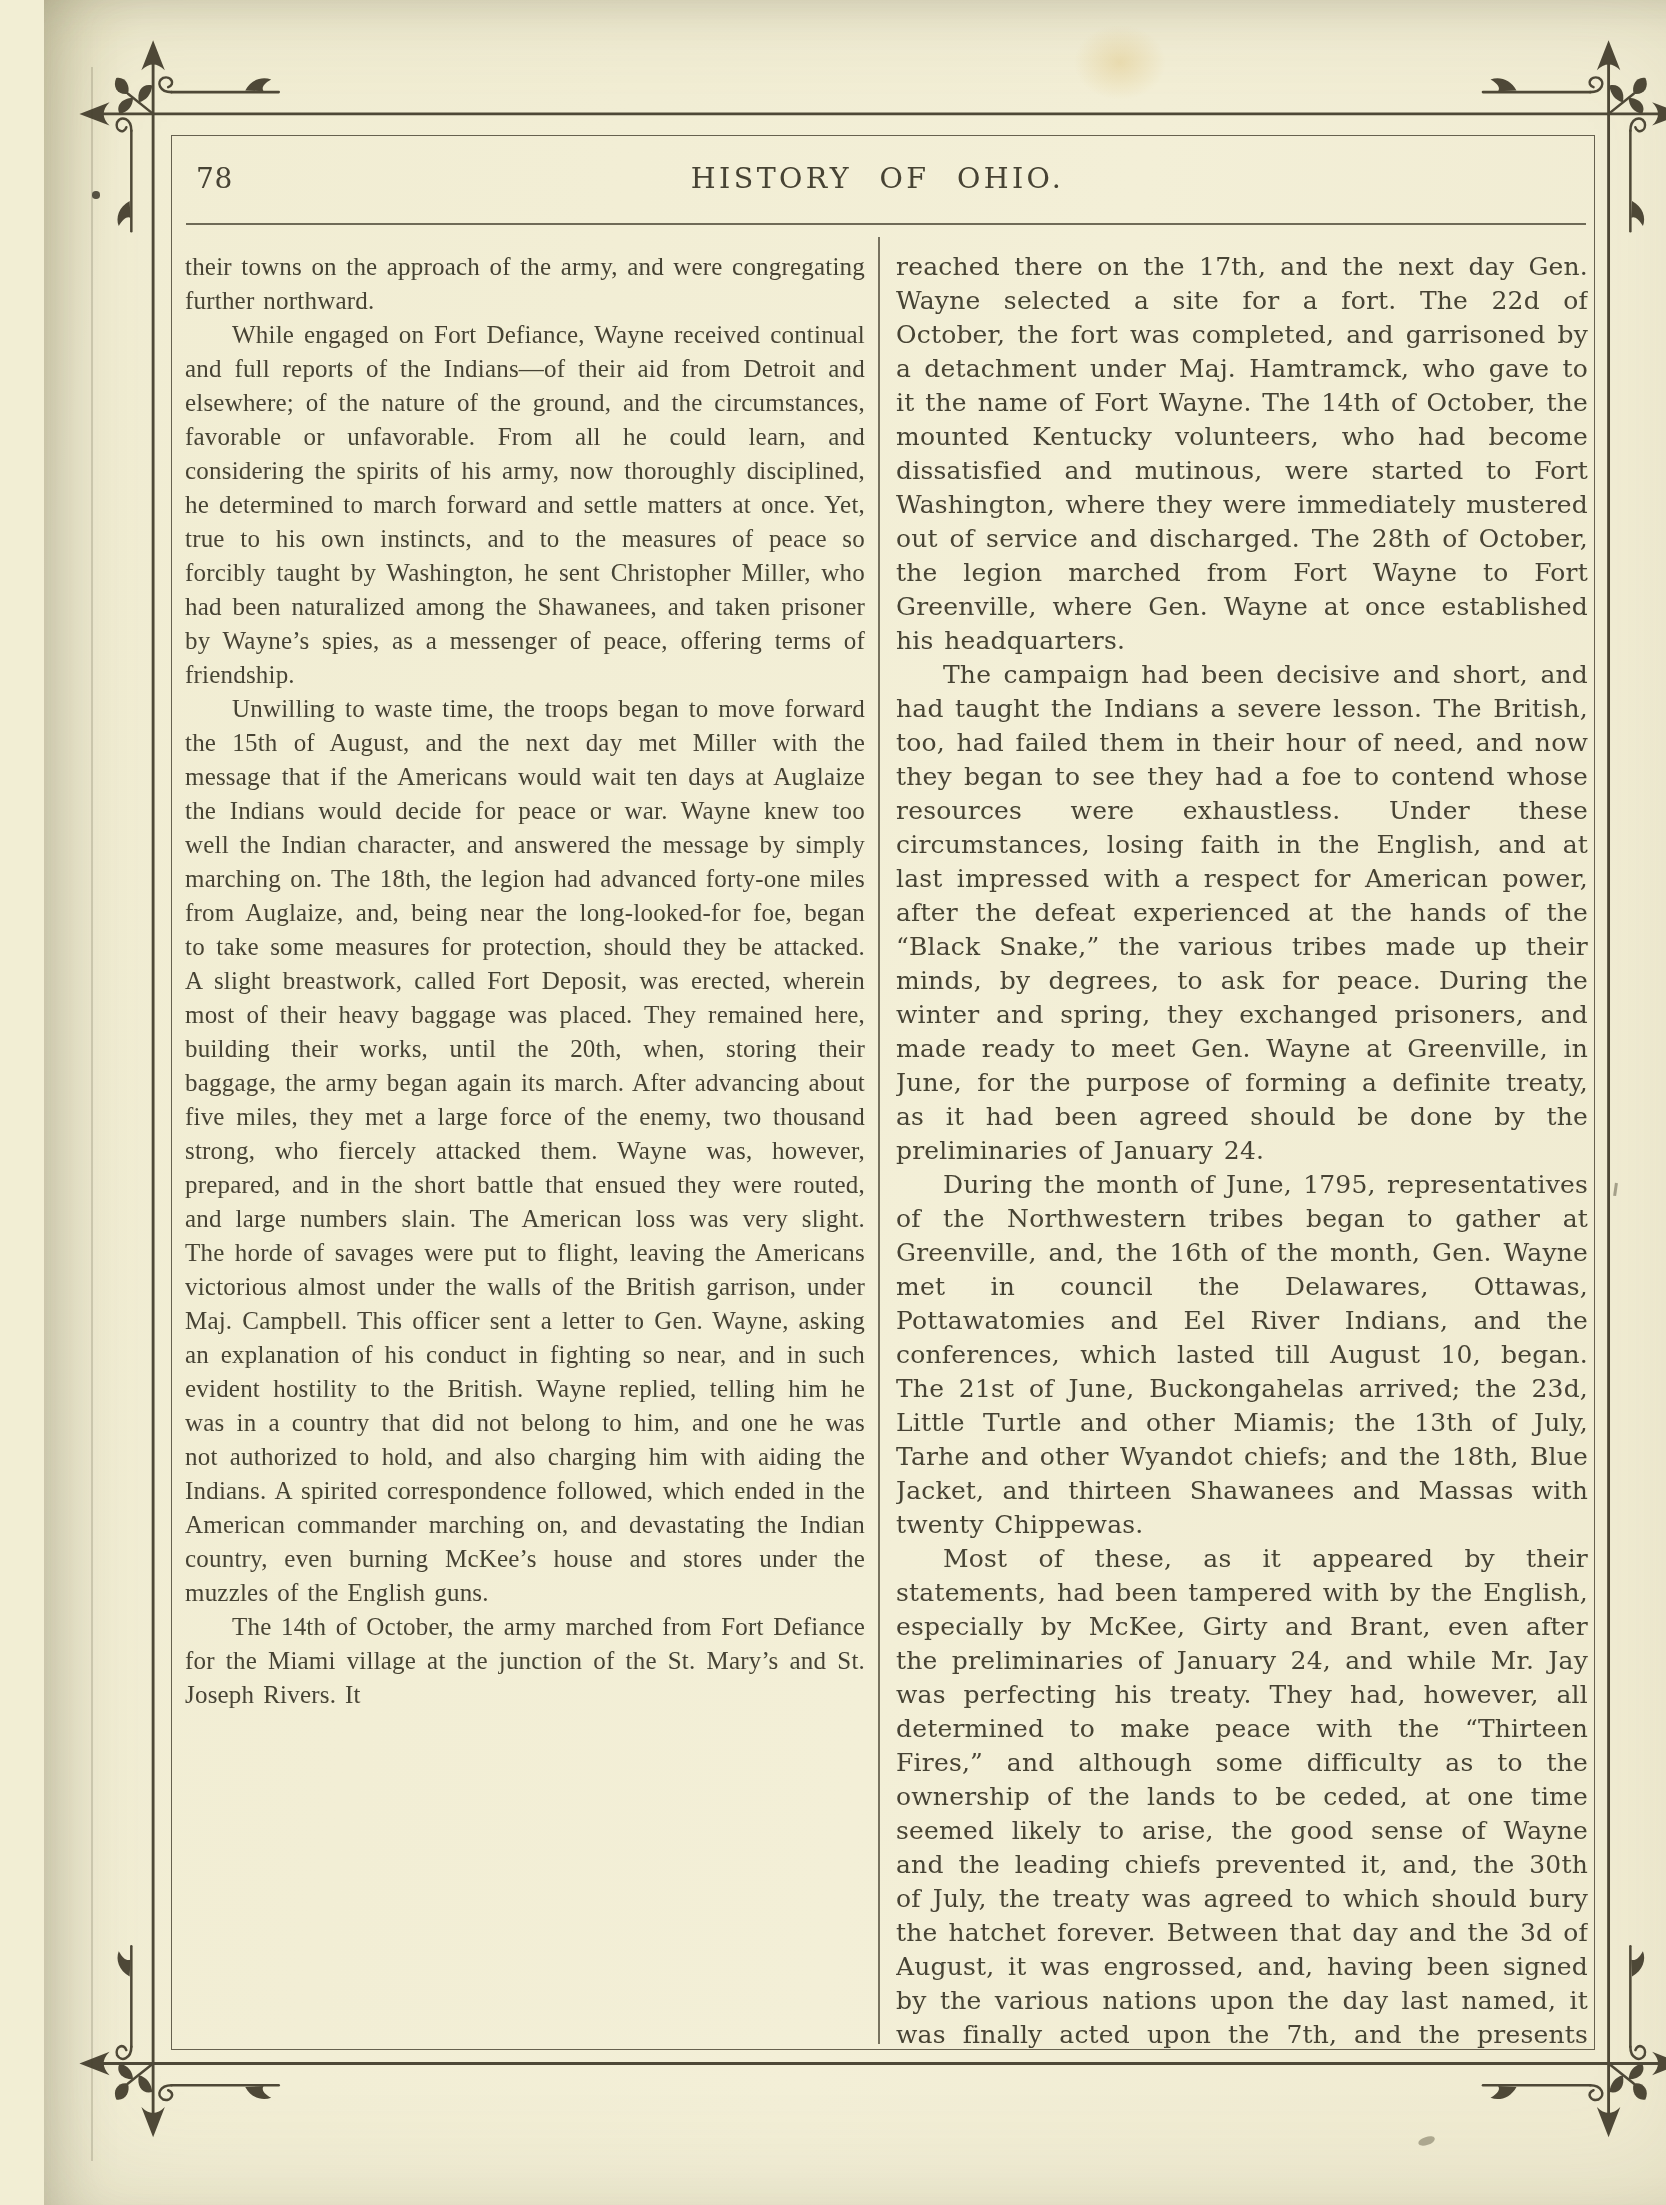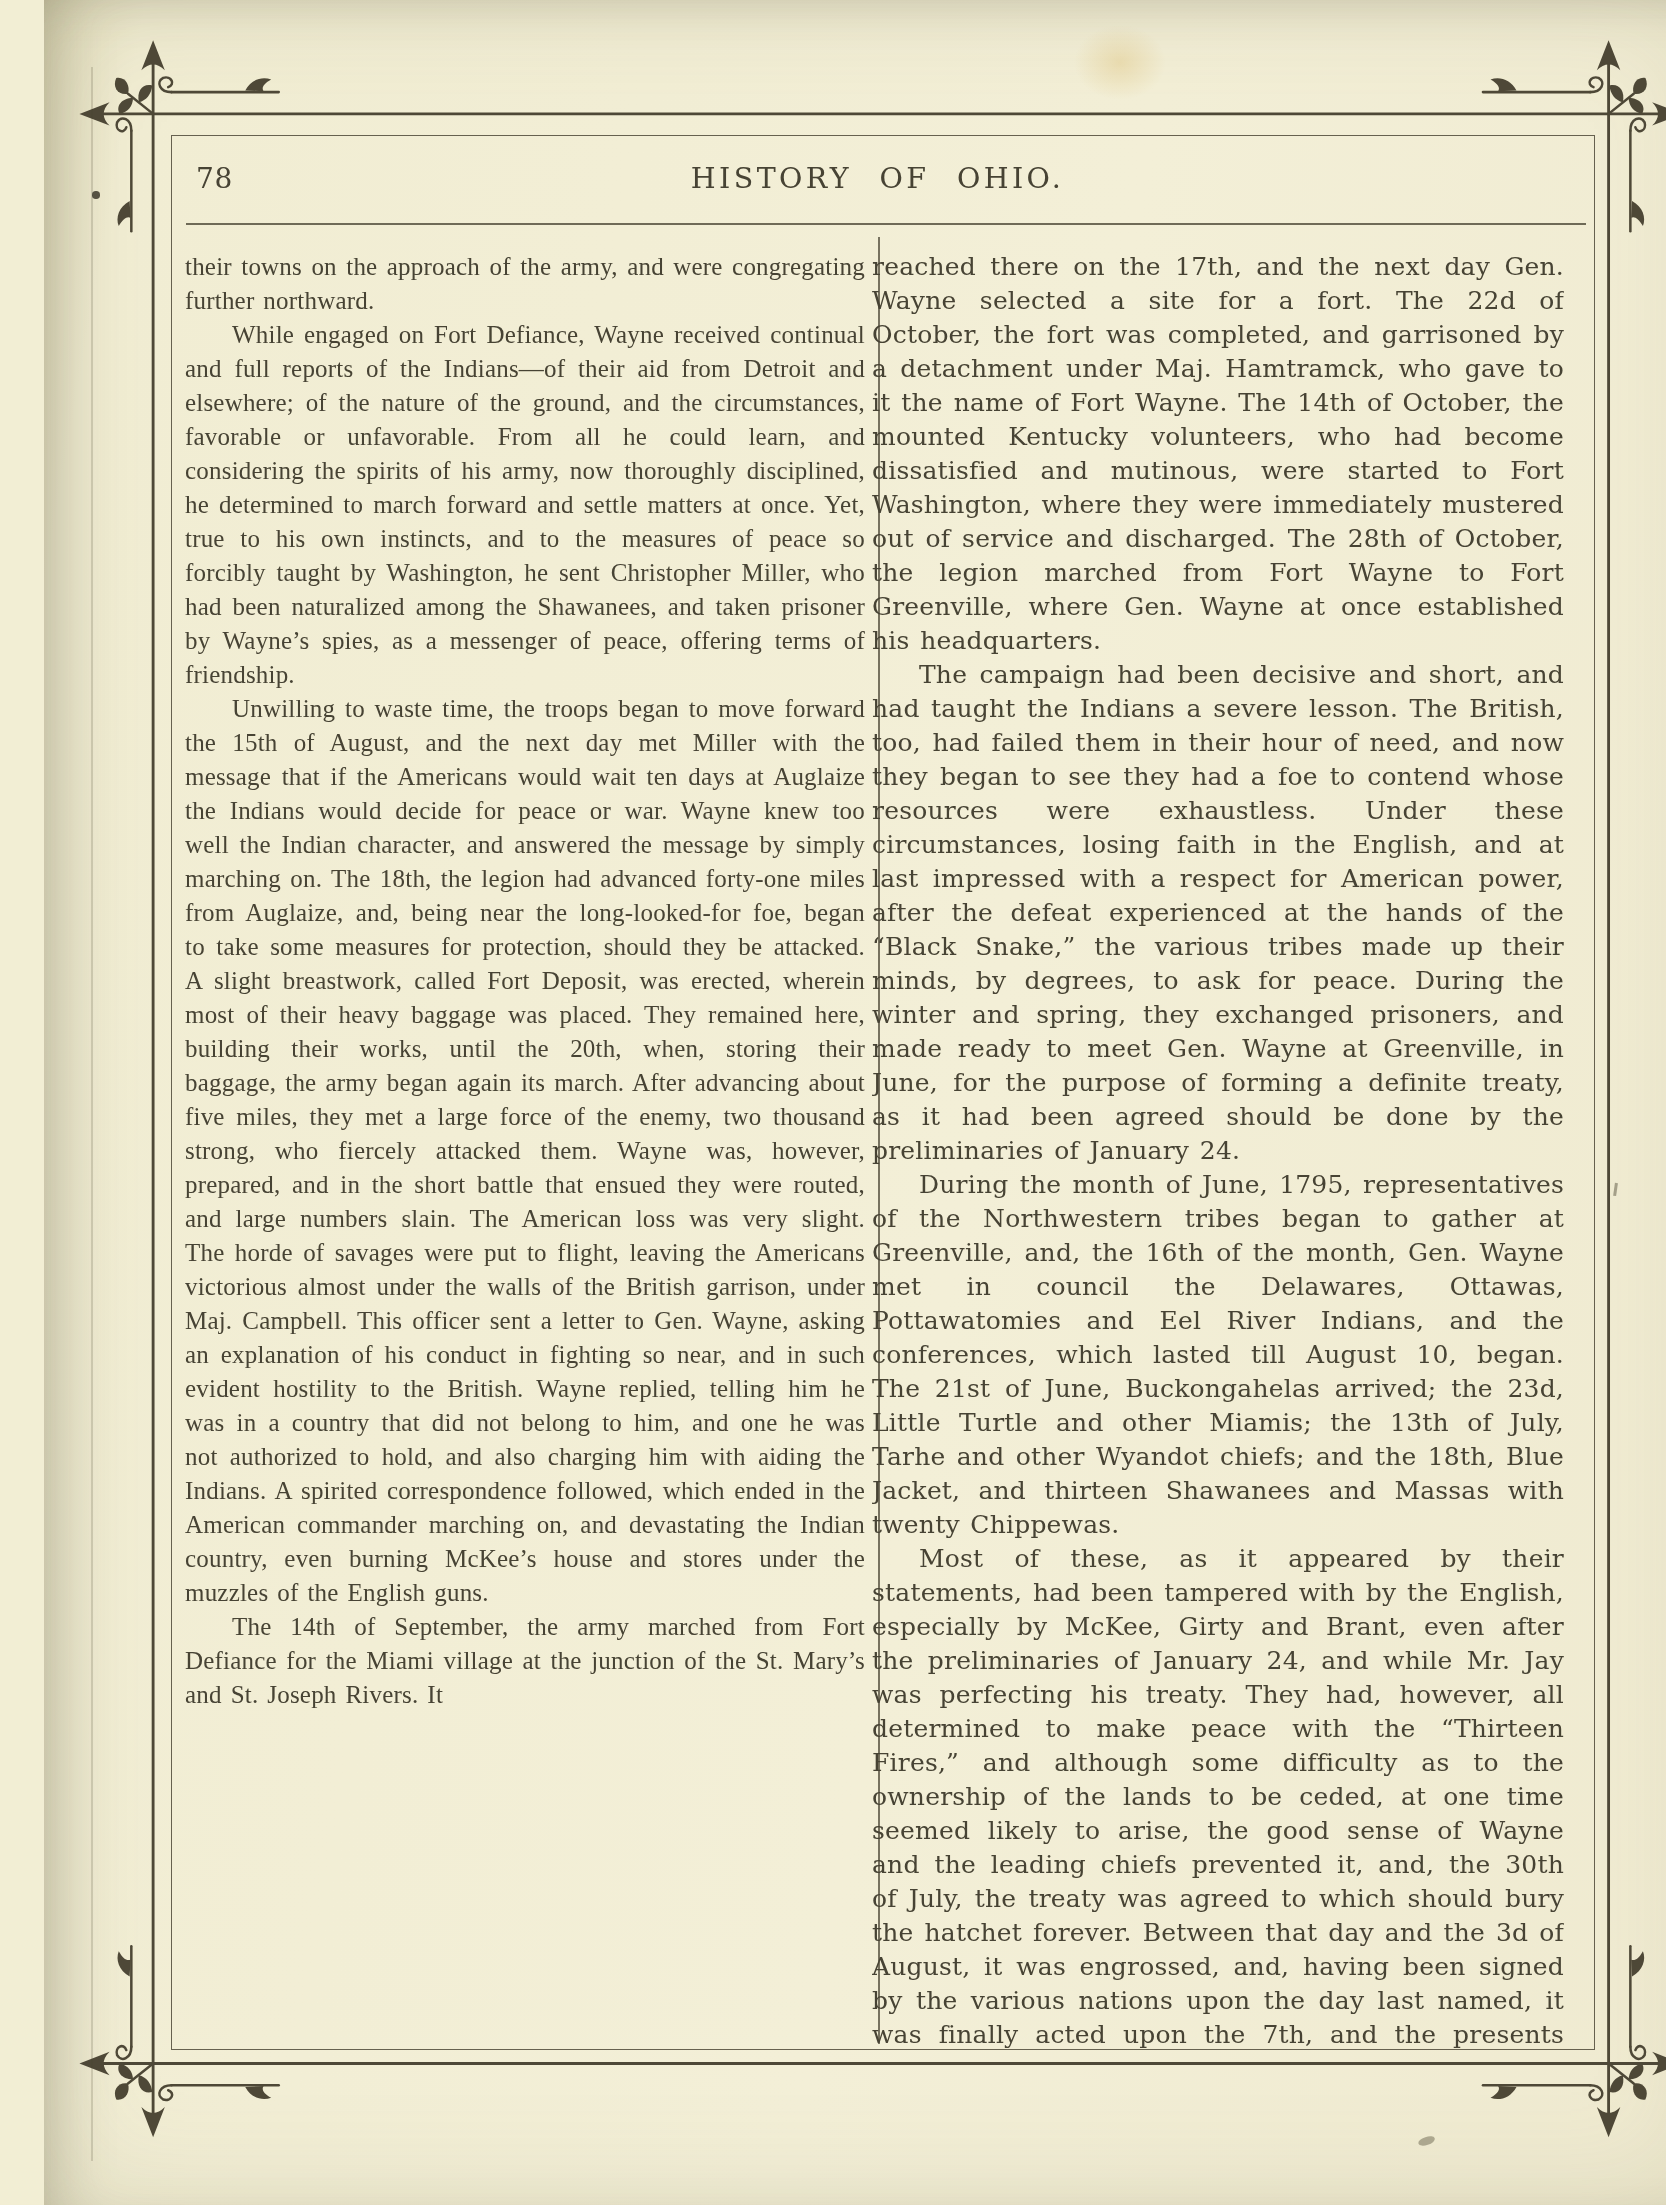--- a/index.html
+++ b/index.html
@@ -73,21 +73,21 @@
     top: 250px;
     height: 1801px;
     overflow: hidden;
     font-size: 25px;
     line-height: 34px;
     text-align: justify;
     word-spacing: 2.5px;
     letter-spacing: 0.2px;
   }
   .col-left  { left: 141px;  width: 680px; font-family: Liberation Serif, serif; }
-  .col-right { left: 828px; width: 692px; }
+  .col-right { left: 852px; width: 692px; }
   .col p { margin: 0; text-indent: 47px; }
   .col p.cont { text-indent: 0; }
   
   .speck1 {
     position: absolute; left: 48px; top: 191px;
     width: 7.5px; height: 7.5px; border-radius: 50%;
     background: #3c382c; opacity: .85;
   }
   .speck2 {
     position: absolute; left: 1570px; top: 1183px;
@@ -153,21 +153,21 @@
 
   <div class="page-num">78</div>
   <div class="page-title">HISTORY OF OHIO.</div>
   <div class="header-rule"></div>
   <div class="column-divider"></div>
 
   <div class="col col-left">
     <p class="cont">their towns on the approach of the army, and were congregating further northward.</p>
     <p>While engaged on Fort Defiance, Wayne received continual and full reports of the Indians—of their aid from Detroit and elsewhere; of the nature of the ground, and the circumstances, favorable or unfavorable. From all he could learn, and considering the spirits of his army, now thoroughly disciplined, he determined to march forward and settle matters at once. Yet, true to his own instincts, and to the measures of peace so forcibly taught by Washington, he sent Christopher Miller, who had been naturalized among the Shawanees, and taken prisoner by Wayne’s spies, as a messenger of peace, offering terms of friendship.</p>
     <p>Unwilling to waste time, the troops began to move forward the 15th of August, and the next day met Miller with the message that if the Americans would wait ten days at Auglaize the Indians would decide for peace or war. Wayne knew too well the Indian character, and answered the message by simply marching on. The 18th, the legion had advanced forty-one miles from Auglaize, and, being near the long-looked-for foe, began to take some measures for protection, should they be attacked. A slight breastwork, called Fort Deposit, was erected, wherein most of their heavy baggage was placed. They remained here, building their works, until the 20th, when, storing their baggage, the army began again its march. After advancing about five miles, they met a large force of the enemy, two thousand strong, who fiercely attacked them. Wayne was, however, prepared, and in the short battle that ensued they were routed, and large numbers slain. The American loss was very slight. The horde of savages were put to flight, leaving the Americans victorious almost under the walls of the British garrison, under Maj. Campbell. This officer sent a letter to Gen. Wayne, asking an explanation of his conduct in fighting so near, and in such evident hostility to the British. Wayne replied, telling him he was in a country that did not belong to him, and one he was not authorized to hold, and also charging him with aiding the Indians. A spirited correspondence followed, which ended in the American commander marching on, and devastating the Indian country, even burning McKee’s house and stores under the muzzles of the English guns.</p>
-    <p>The 14th of September, the army marched from Fort Defiance for the Miami village at the junction of the St. Mary’s and St. Joseph Rivers. It</p>
+    <p>The 14th of October, the army marched from Fort Defiance for the Miami village at the junction of the St. Mary’s and St. Joseph Rivers. It</p>
   </div>
 
   <div class="col col-right">
     <p class="cont">reached there on the 17th, and the next day Gen. Wayne selected a site for a fort. The 22d of October, the fort was completed, and garrisoned by a detachment under Maj. Hamtramck, who gave to it the name of Fort Wayne. The 14th of October, the mounted Kentucky volunteers, who had become dissatisfied and mutinous, were started to Fort Washington, where they were immediately mustered out of service and discharged. The 28th of October, the legion marched from Fort Wayne to Fort Greenville, where Gen. Wayne at once established his headquarters.</p>
     <p>The campaign had been decisive and short, and had taught the Indians a severe lesson. The British, too, had failed them in their hour of need, and now they began to see they had a foe to contend whose resources were exhaustless. Under these circumstances, losing faith in the English, and at last impressed with a respect for American power, after the defeat experienced at the hands of the “Black Snake,” the various tribes made up their minds, by degrees, to ask for peace. During the winter and spring, they exchanged prisoners, and made ready to meet Gen. Wayne at Greenville, in June, for the purpose of forming a definite treaty, as it had been agreed should be done by the preliminaries of January 24.</p>
     <p>During the month of June, 1795, representatives of the Northwestern tribes began to gather at Greenville, and, the 16th of the month, Gen. Wayne met in council the Delawares, Ottawas, Pottawatomies and Eel River Indians, and the conferences, which lasted till August 10, began. The 21st of June, Buckongahelas arrived; the 23d, Little Turtle and other Miamis; the 13th of July, Tarhe and other Wyandot chiefs; and the 18th, Blue Jacket, and thirteen Shawanees and Massas with twenty Chippewas.</p>
     <p>Most of these, as it appeared by their statements, had been tampered with by the English, especially by McKee, Girty and Brant, even after the preliminaries of January 24, and while Mr. Jay was perfecting his treaty. They had, however, all determined to make peace with the “Thirteen Fires,” and although some difficulty as to the ownership of the lands to be ceded, at one time seemed likely to arise, the good sense of Wayne and the leading chiefs prevented it, and, the 30th of July, the treaty was agreed to which should bury the hatchet forever. Between that day and the 3d of August, it was engrossed, and, having been signed by the various nations upon the day last named, it was finally acted upon the 7th, and the presents from</p>
   </div>
 
   <div class="speck1"></div>

